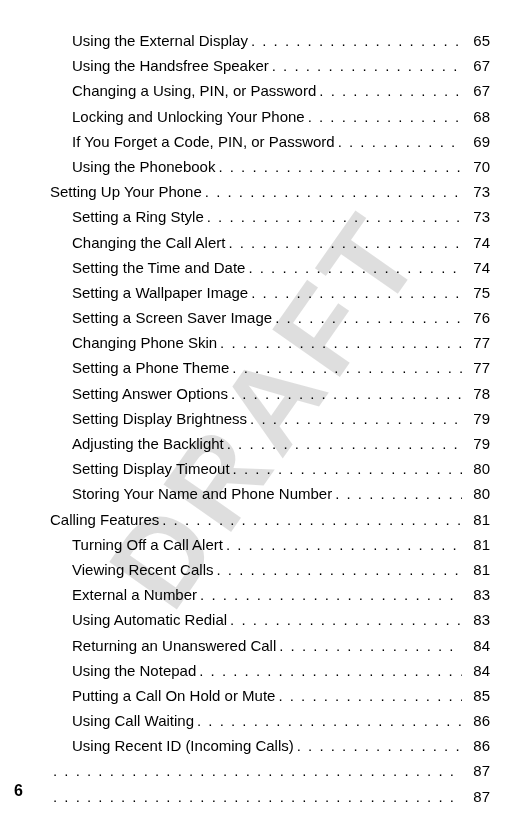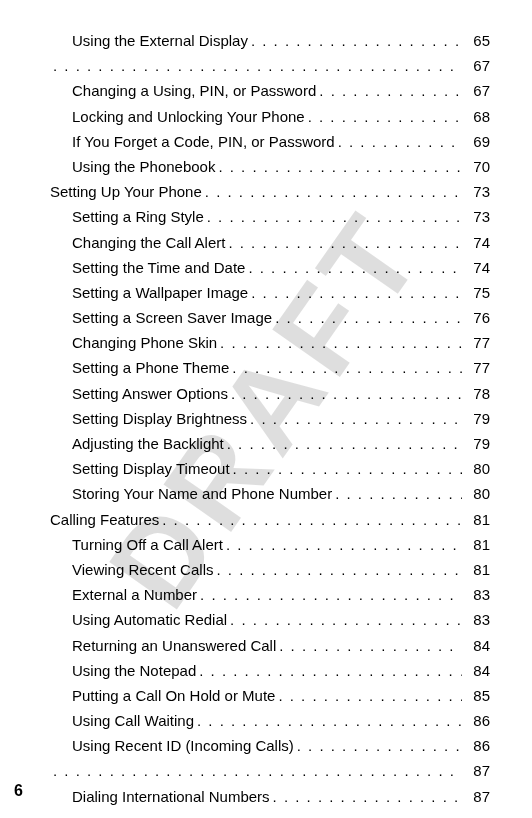--- a/index.html
+++ b/index.html
@@ -73,20 +73,21 @@
 
 <div class="watermark">DRAFT</div>
 
 <div class="toc">
     <div class="toc-row sub">
       <span class="label">Using the External Display</span>
       <span class="dots"></span>
       <span class="pnum">65</span>
     </div>
     <div class="toc-row sub">
+      <span class="label">Using the Handsfree Speaker</span>
       <span class="dots"></span>
       <span class="pnum">67</span>
     </div>
     <div class="toc-row sub">
       <span class="label">Changing a Using, PIN, or Password</span>
       <span class="dots"></span>
       <span class="pnum">67</span>
     </div>
     <div class="toc-row sub">
       <span class="label">Locking and Unlocking Your Phone</span>
@@ -216,19 +217,18 @@
     <div class="toc-row sub">
       <span class="label">Using Recent ID (Incoming Calls)</span>
       <span class="dots"></span>
       <span class="pnum">86</span>
     </div>
     <div class="toc-row sub">
       <span class="dots"></span>
       <span class="pnum">87</span>
     </div>
     <div class="toc-row sub">
-      <span class="label">Dialing International Numbers</span>
       <span class="dots"></span>
       <span class="pnum">87</span>
     </div>
   </div>
 
 <div class="page-number">6</div>
 
 </body></html>

